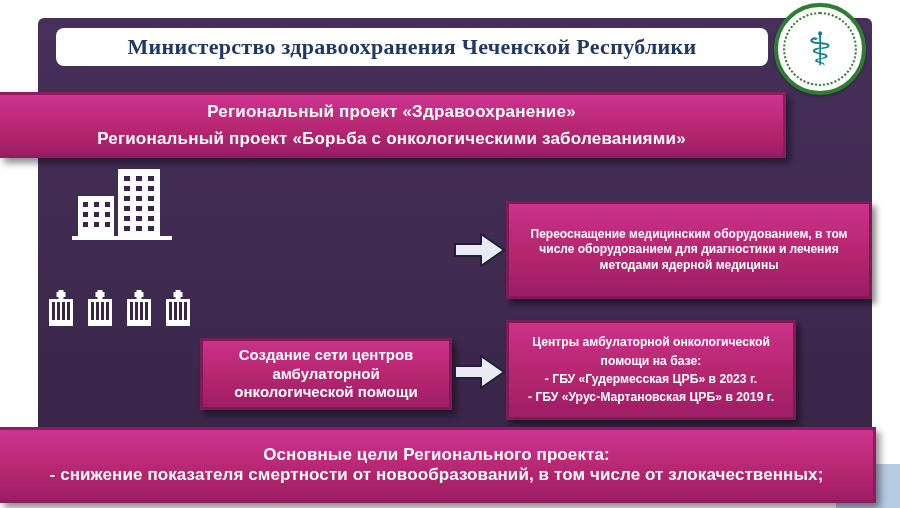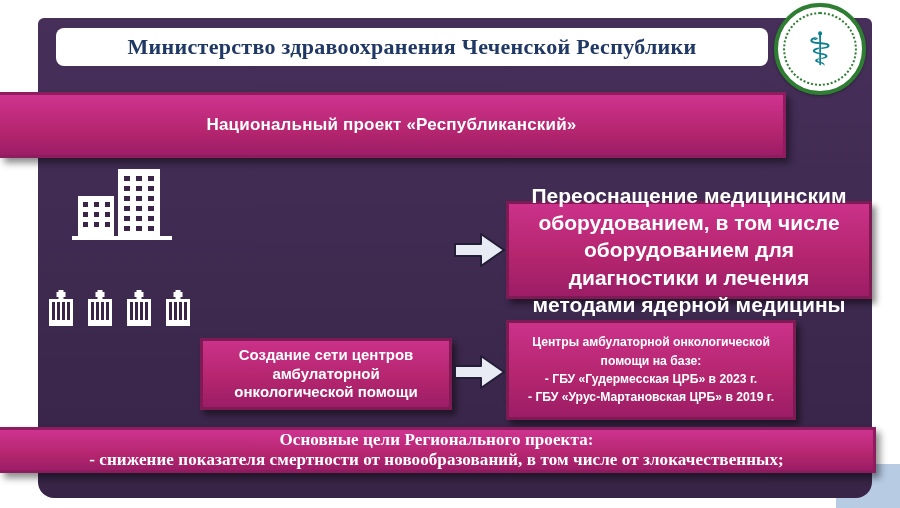--- a/index.html
+++ b/index.html
@@ -43,33 +43,33 @@
 
   .banner {
     position:absolute; left:0; z-index:3; box-sizing:border-box;
     background:linear-gradient(180deg,#cf3390 0%, var(--box-fill,#b5266f) 60%, #9c1d66 100%);
     border:3px solid var(--box-border,#8d1d5f); border-left:none;
     box-shadow:4px 5px 7px rgba(0,0,0,.45);
     display:flex; flex-direction:column; align-items:center; justify-content:center;
     color:#ffffff; font-weight:bold; text-align:center;
   }
   .top-banner { top:92px; width:786px; height:66px; gap:7px; font-size:17px; letter-spacing:.2px; }
-  .footer-banner { top:427px; width:876px; height:46px; font-size:17px; letter-spacing:.1px;font-family:Liberation Serif, serif; }
+  .footer-banner { top:427px; width:876px; height:76px; font-size:17px; letter-spacing:.1px; }
 
   .mbox {
     position:absolute; z-index:2; box-sizing:border-box;
     background:linear-gradient(180deg,#cb3189 0%, var(--box-fill,#b5266f) 55%, #9c1d66 100%);
     border:3px solid #7e1b55;
     box-shadow:4px 5px 6px rgba(0,0,0,.45);
     color:#ffffff; font-weight:bold; text-align:center;
     display:flex; flex-direction:column; align-items:center; justify-content:center;
     padding:6px 10px;
   }
   .box-r1-left  { left:200px; top:213px; width:252px; height:72px; font-size:15px; line-height:1.25; }
-  .box-r1-right { left:506px; top:201px; width:366px; height:98px; font-size:21px; line-height:1.3; }
+  .box-r1-right { left:506px; top:201px; width:366px; height:98px; font-size:12px; line-height:1.3; }
   .box-r2-left  { left:200px; top:338px; width:252px; height:72px; font-size:15px; line-height:1.25; }
   .box-r2-right { left:506px; top:320px; width:290px; height:100px; font-size:12.2px; line-height:1.5; padding:4px 8px; }
 
   .arrow { position:absolute; z-index:2; width:52px; height:40px; }
   .arrow-1 { left:454px; top:230px; }
   .arrow-2 { left:454px; top:352px; }
 
   .building-large { position:absolute; left:72px; top:166px; z-index:2; }
   .hospital-row { position:absolute; left:46px; top:290px; z-index:2; display:flex; gap:9px; }
 </style>
@@ -84,21 +84,22 @@
   <div class="header-band">
     <span class="page-title">Министерство здравоохранения Чеченской Республики</span>
   </div>
 
   <div class="logo">
     <div class="logo-ring"></div>
     <span class="logo-symbol">⚕</span>
   </div>
 
   <div class="banner top-banner">
-    <div>Национальный проект «Республиканский»</div>
+    <div>Региональный проект «Здравоохранение»</div>
+    <div>Региональный проект «Борьба с онкологическими заболеваниями»</div>
   </div>
 
   <div class="building-large">
     <svg width="100" height="74" viewBox="0 0 100 74">
       <rect x="46" y="3" width="42" height="69" fill="#ffffff"></rect>
       <g fill="#3a2548">
         <rect x="52" y="10" width="6" height="5"></rect>
           <rect x="64" y="10" width="6" height="5"></rect>
           <rect x="76" y="10" width="6" height="5"></rect>
         <rect x="52" y="20" width="6" height="5"></rect>

